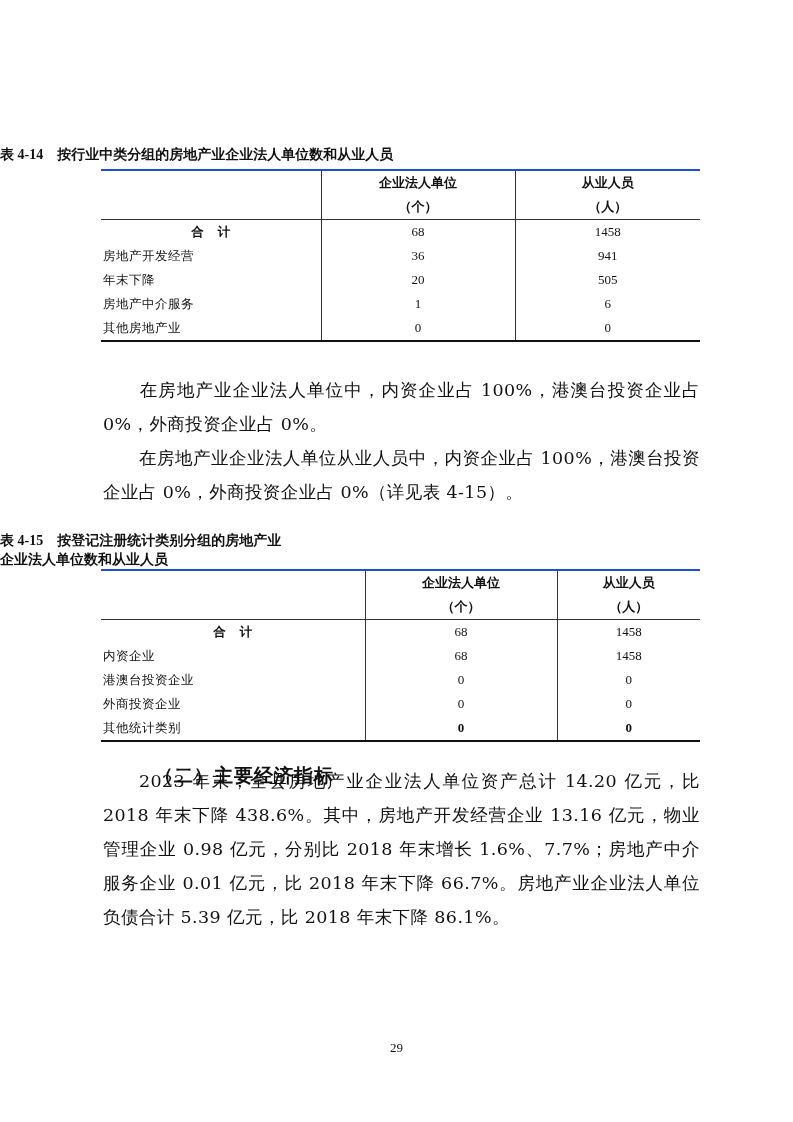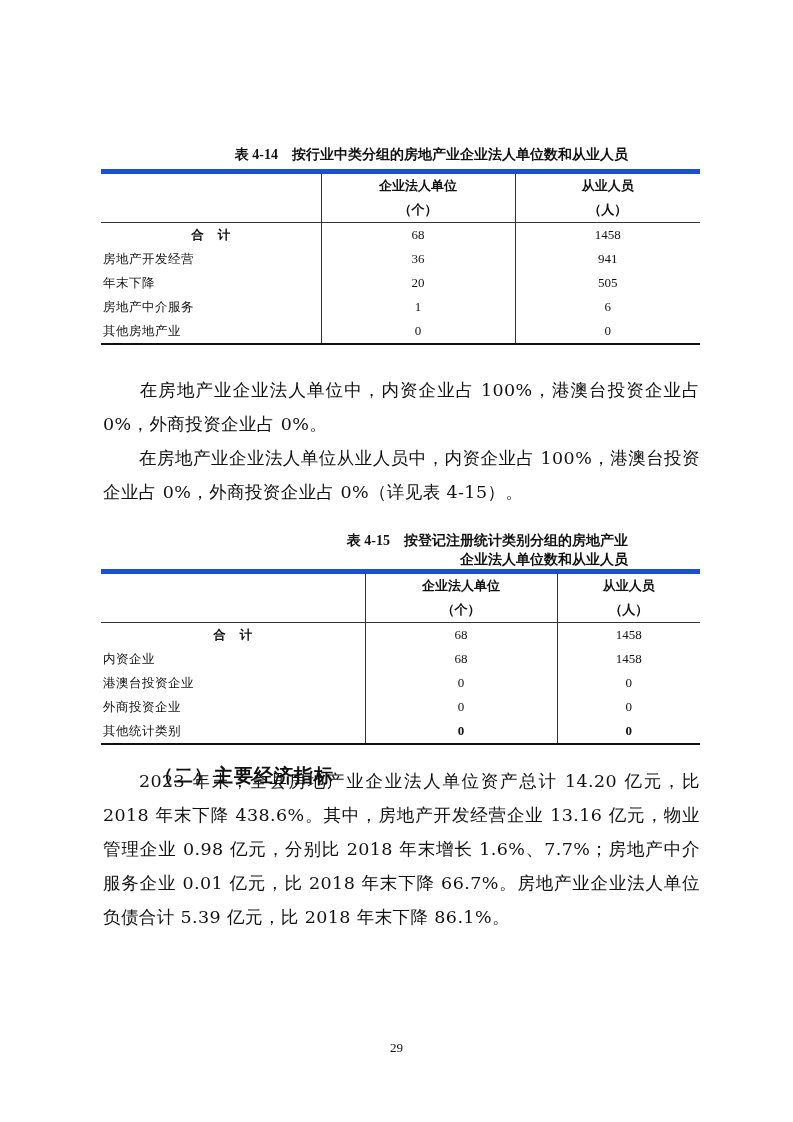--- a/index.html
+++ b/index.html
@@ -1,24 +1,24 @@
 <!DOCTYPE html>
 <html><head>
   <meta charset="utf-8">
   <style>
     html, body { margin: 0; padding: 0; background: #ffffff; }
     body { width: 793px; height: 1122px; position: relative; overflow: hidden; color: #111; }
 
-    .caption { position: absolute; left: 0; width: 628px; text-align: right;
+    .caption { position: absolute; left: 0; width: 628px; text-align: left;
                font-family: "DejaVu Sans", "Liberation Sans", sans-serif; font-weight: bold; font-size: 14px; line-height: 18px; }
     .caption .num { font-family: "Liberation Serif", serif; font-weight: bold; margin-right: 14px; }
 
     table.stat { position: absolute; border-collapse: collapse; font-size: 13px;
                  font-family: "DejaVu Sans", "Liberation Sans", sans-serif; }
-    table.stat { border-top: 5px solid #1d4ed8; border-bottom: 2px solid #111; }
+    table.stat { border-top: 2px solid #1d4ed8; border-bottom: 2px solid #111; }
     table.stat td, table.stat th { padding: 0; height: 24px; line-height: 24px; }
     table.stat th { font-weight: bold; font-size: 13px; text-align: center; line-height: 24px; vertical-align: middle; }
     table.stat thead tr.h2 th { border-bottom: 1.5px solid #333; }
     table.stat .c1, table.stat .c2 { border-left: 1px solid #333; text-align: center;
                font-family: "Liberation Serif", serif; font-size: 13px; }
     table.stat .c0 { text-align: left; padding-left: 2px; font-size: 12.5px; letter-spacing: 0.5px; }
     table.stat tr.total .c0 { text-align: center; font-weight: bold; letter-spacing: 14px; padding-left: 14px; }
     table.stat .bold { font-weight: bold; }
 
     .para { position: absolute; left: 103px; width: 597px; font-family: "DejaVu Serif", "Liberation Serif", serif;

